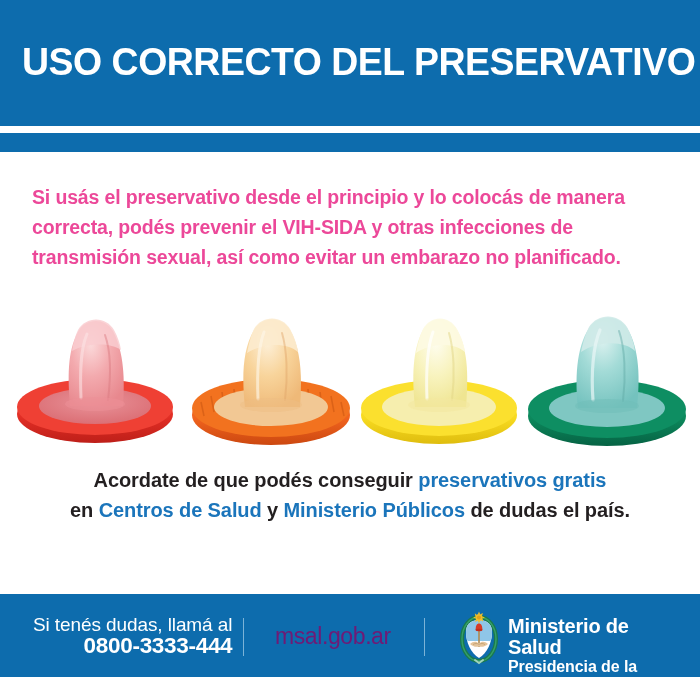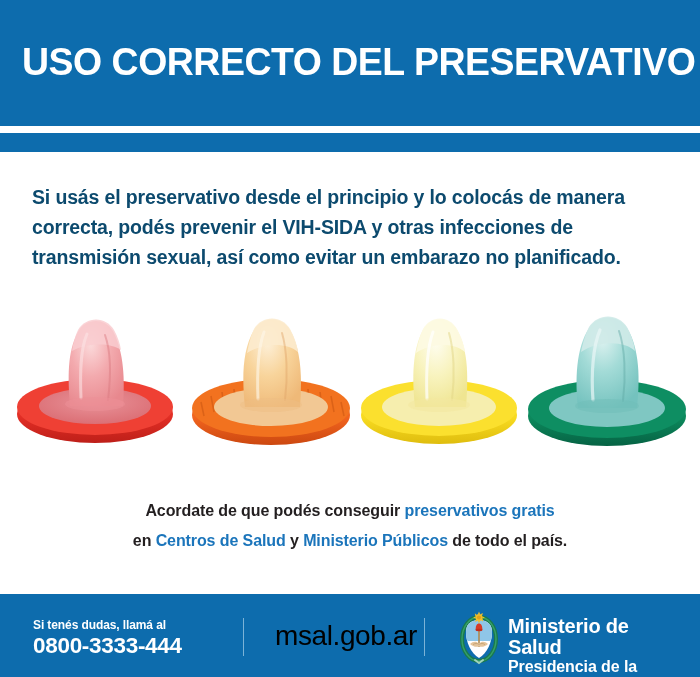--- a/index.html
+++ b/index.html
@@ -49,21 +49,21 @@
     height: 19px;
     background: #0D6CAD;
   }
 
   
   .intro-text {
     position: absolute;
     left: 32px;
     top: 182px;
     width: 640px;
-    color: #0c4a6e;
+    color: #ec4899;
     font-size: 19.5px;
     font-weight: bold;
     line-height: 30px;
     letter-spacing: -0.15px;
   }
 
   
   .condom-row {
     position: absolute;
     left: 0;
@@ -76,25 +76,25 @@
     top: 0;
     width: 175px;
     height: 170px;
   }
   .condom svg { display: block; }
 
   
   .promo-text {
     position: absolute;
     left: 30px;
-    top: 496px;
+    top: 465px;
     width: 640px;
     text-align: center;
     color: #231F20;
-    font-size: 16px;
+    font-size: 20px;
     font-weight: bold;
     line-height: 30px;
     letter-spacing: -0.1px;
   }
   .promo-text .hl { color: #1B75BB; }
 
   
   .footer-band {
     position: absolute;
     left: 0;
@@ -105,22 +105,22 @@
   }
   .footer-phone {
     position: absolute;
     left: 33px;
     top: 617px;
     color: #ffffff;
     text-align: left;
   }
   .footer-phone .line1 {
     display: block;
-    font-size: 12px;
-    font-weight: bold;
+    font-size: 19px;
+    font-weight: normal;
     line-height: 16px;
     letter-spacing: -0.1px;
   }
   .footer-phone .line2 {
     display: block;
     font-size: 22.5px;
     font-weight: bold;
     line-height: 26px;
     letter-spacing: -0.3px;
     text-align: right;
@@ -132,22 +132,22 @@
     height: 38px;
     background: #8FC0DE;
     opacity: 0.85;
   }
   #divider-1 { left: 243px; }
   #divider-2 { left: 424px; }
   .footer-site {
     position: absolute;
     left: 275px;
     top: 623px;
-    color: #000000;
-    font-size: 28px;
+    color: #701a75;
+    font-size: 23px;
     font-weight: normal;
     letter-spacing: -0.4px;
     line-height: 26px;
   }
   .footer-ministry {
     position: absolute;
     left: 457px;
     top: 608px;
     width: 230px;
     height: 58px;
@@ -307,21 +307,21 @@
                  C105 55 79 54 61 66 C63 56 66 47 69 41 Z" fill="#CFEAE8" opacity="0.9"></path>
         <path d="M73 114 C71 88 73 60 80 44" stroke="#EAF7F6" stroke-width="3.2" fill="none" opacity="0.7" stroke-linecap="round"></path>
         <path d="M103 115 C106 90 105 62 99 45" stroke="#5FA9A5" stroke-width="2" fill="none" opacity="0.45" stroke-linecap="round"></path>
         <ellipse cx="87" cy="120" rx="32" ry="7" fill="#6FBDB8" opacity="0.5"></ellipse>
       </svg>
     </div>
   </div>
 
   <div class="promo-text">
     <span>Acordate de que podés conseguir </span><span class="hl">preservativos gratis</span><br>
-    <span>en </span><span class="hl">Centros de Salud</span><span> y </span><span class="hl">Ministerio Públicos</span><span> de todo el país.</span>
+    <span>en </span><span class="hl">Centros de Salud</span><span> y </span><span class="hl">Ministerio Públicos</span><span> de dudas el país.</span>
   </div>
 
   <div class="footer-band"></div>
 
   <div class="footer-phone">
     <span class="line1">Si tenés dudas, llamá al</span>
     <span class="line2">0800-3333-444</span>
   </div>
 
   <div class="footer-divider" id="divider-1"></div>

